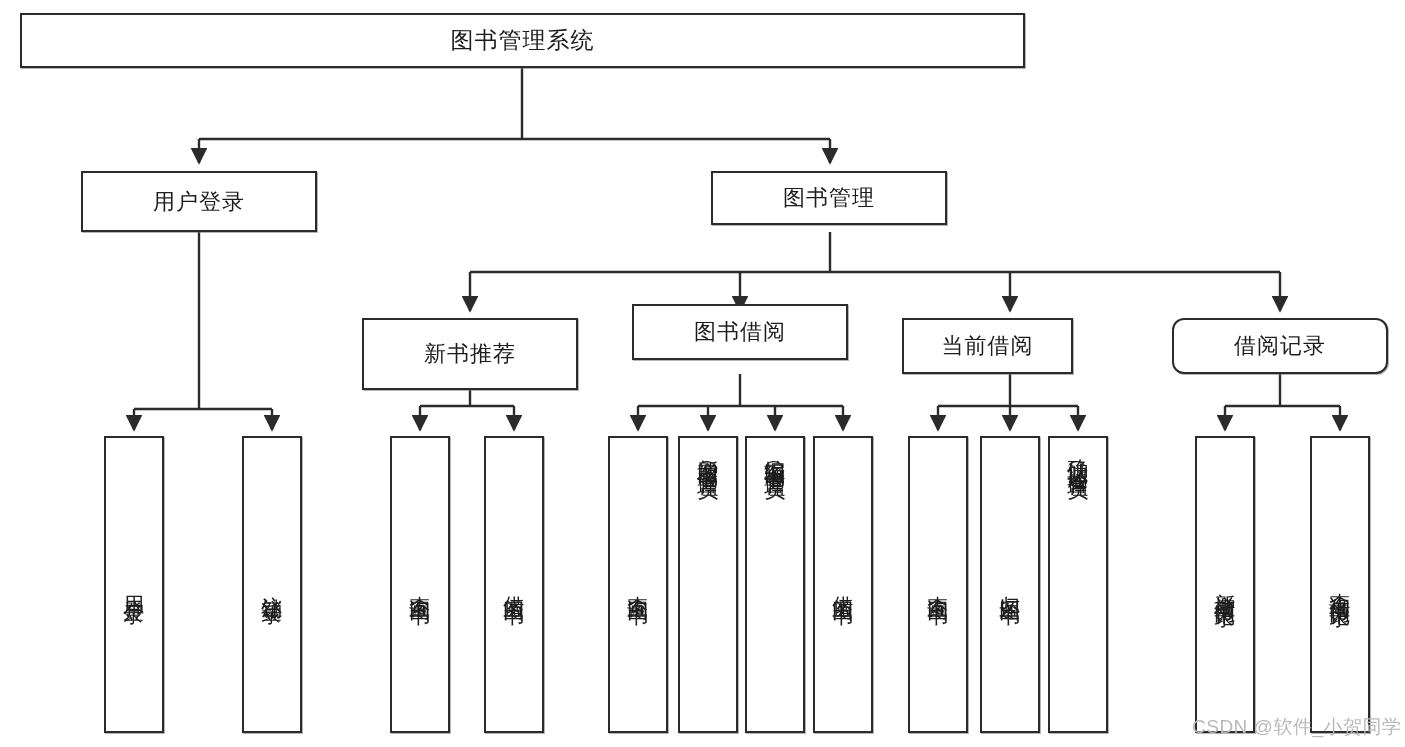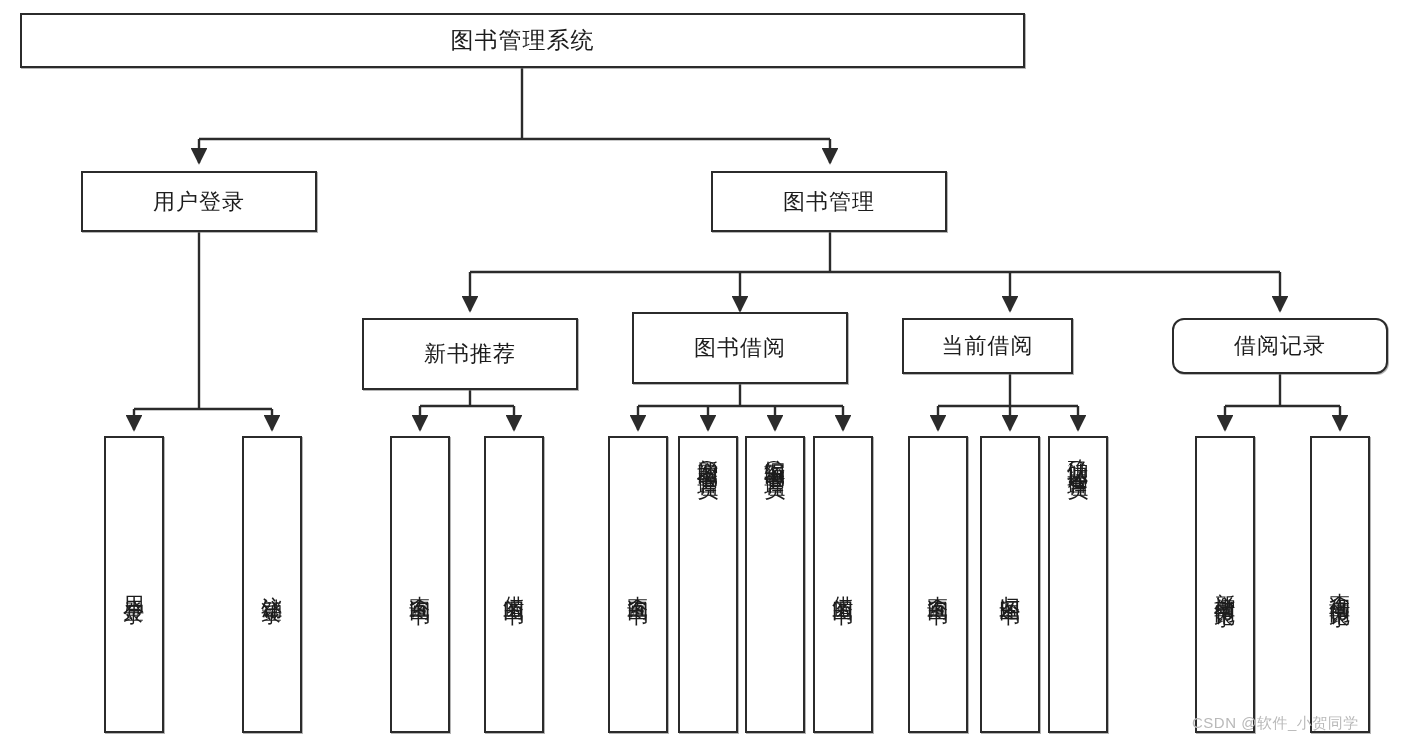--- a/index.html
+++ b/index.html
@@ -55,21 +55,21 @@
     writing-mode: vertical-rl;
     text-orientation: upright;
     font-size: 21px;
     line-height: 1.22;
     letter-spacing: 3px;
     white-space: nowrap;
     color: #1c1c1c;
   }
   .watermark {
     position: absolute;
-    font-size: 15px;
+    font-size: 19px;
     color: #b9b9b9;
     letter-spacing: 0.5px;
     white-space: nowrap;
     user-select: none;
   }
 </style>
 </head>
 <body>
 
 <div id="diagram-root">
@@ -120,24 +120,24 @@
       <path d="M 1280 374 L 1280 406"></path>
       <path d="M 1225 406 L 1340 406"></path>
       <path d="M 1225 406 L 1225 430" marker-end="url(#arrow)"></path>
       <path d="M 1340 406 L 1340 430" marker-end="url(#arrow)"></path>
     </g>
   </svg>
 
   <div class="node node-h node-root" style="left: 20px; top: 13px; width: 1005px; height: 55px; border-color: rgb(43, 43, 43); background: rgb(255, 255, 255); color: rgb(28, 28, 28);">图书管理系统</div>
 
   <div class="node node-h" style="left: 81px; top: 171px; width: 236px; height: 61px; border-color: rgb(43, 43, 43); background: rgb(255, 255, 255); color: rgb(28, 28, 28);">用户登录</div>
-  <div class="node node-h" style="left: 711px; top: 171px; width: 236px; height: 61px; border-color: rgb(43, 43, 43); background: rgb(255, 255, 255); color: rgb(28, 28, 28);">图书管理</div>
+  <div class="node node-h" style="left: 711px; top: 171px; width: 236px; height: 54px; border-color: rgb(43, 43, 43); background: rgb(255, 255, 255); color: rgb(28, 28, 28);">图书管理</div>
 
   <div class="node node-h" style="left: 362px; top: 318px; width: 216px; height: 72px; border-color: rgb(43, 43, 43); background: rgb(255, 255, 255); color: rgb(28, 28, 28);">新书推荐</div>
-  <div class="node node-h" style="left: 632px; top: 312px; width: 216px; height: 72px; border-color: rgb(43, 43, 43); background: rgb(255, 255, 255); color: rgb(28, 28, 28);">图书借阅</div>
+  <div class="node node-h" style="left: 632px; top: 304px; width: 216px; height: 56px; border-color: rgb(43, 43, 43); background: rgb(255, 255, 255); color: rgb(28, 28, 28);">图书借阅</div>
   <div class="node node-h" style="left: 902px; top: 318px; width: 171px; height: 56px; border-color: rgb(43, 43, 43); background: rgb(255, 255, 255); color: rgb(28, 28, 28);">当前借阅</div>
   <div class="node node-h" style="left: 1172px; top: 318px; width: 216px; height: 56px; border-color: rgb(43, 43, 43); background: rgb(255, 255, 255); color: rgb(28, 28, 28); border-radius: 12px;">借阅记录</div>
 
   <div class="node node-leaf" style="left: 104px; top: 436px; width: 60px; height: 297px; align-items: center; padding-top: 0px; border-color: rgb(43, 43, 43); background: rgb(255, 255, 255); color: rgb(28, 28, 28);">
     <span class="vlabel">用户登录</span>
   </div>
   <div class="node node-leaf" style="left: 242px; top: 436px; width: 60px; height: 297px; align-items: center; padding-top: 0px; border-color: rgb(43, 43, 43); background: rgb(255, 255, 255); color: rgb(28, 28, 28);">
     <span class="vlabel">注销登录</span>
   </div>
   <div class="node node-leaf" style="left: 390px; top: 436px; width: 60px; height: 297px; align-items: center; padding-top: 0px; border-color: rgb(43, 43, 43); background: rgb(255, 255, 255); color: rgb(28, 28, 28);">

